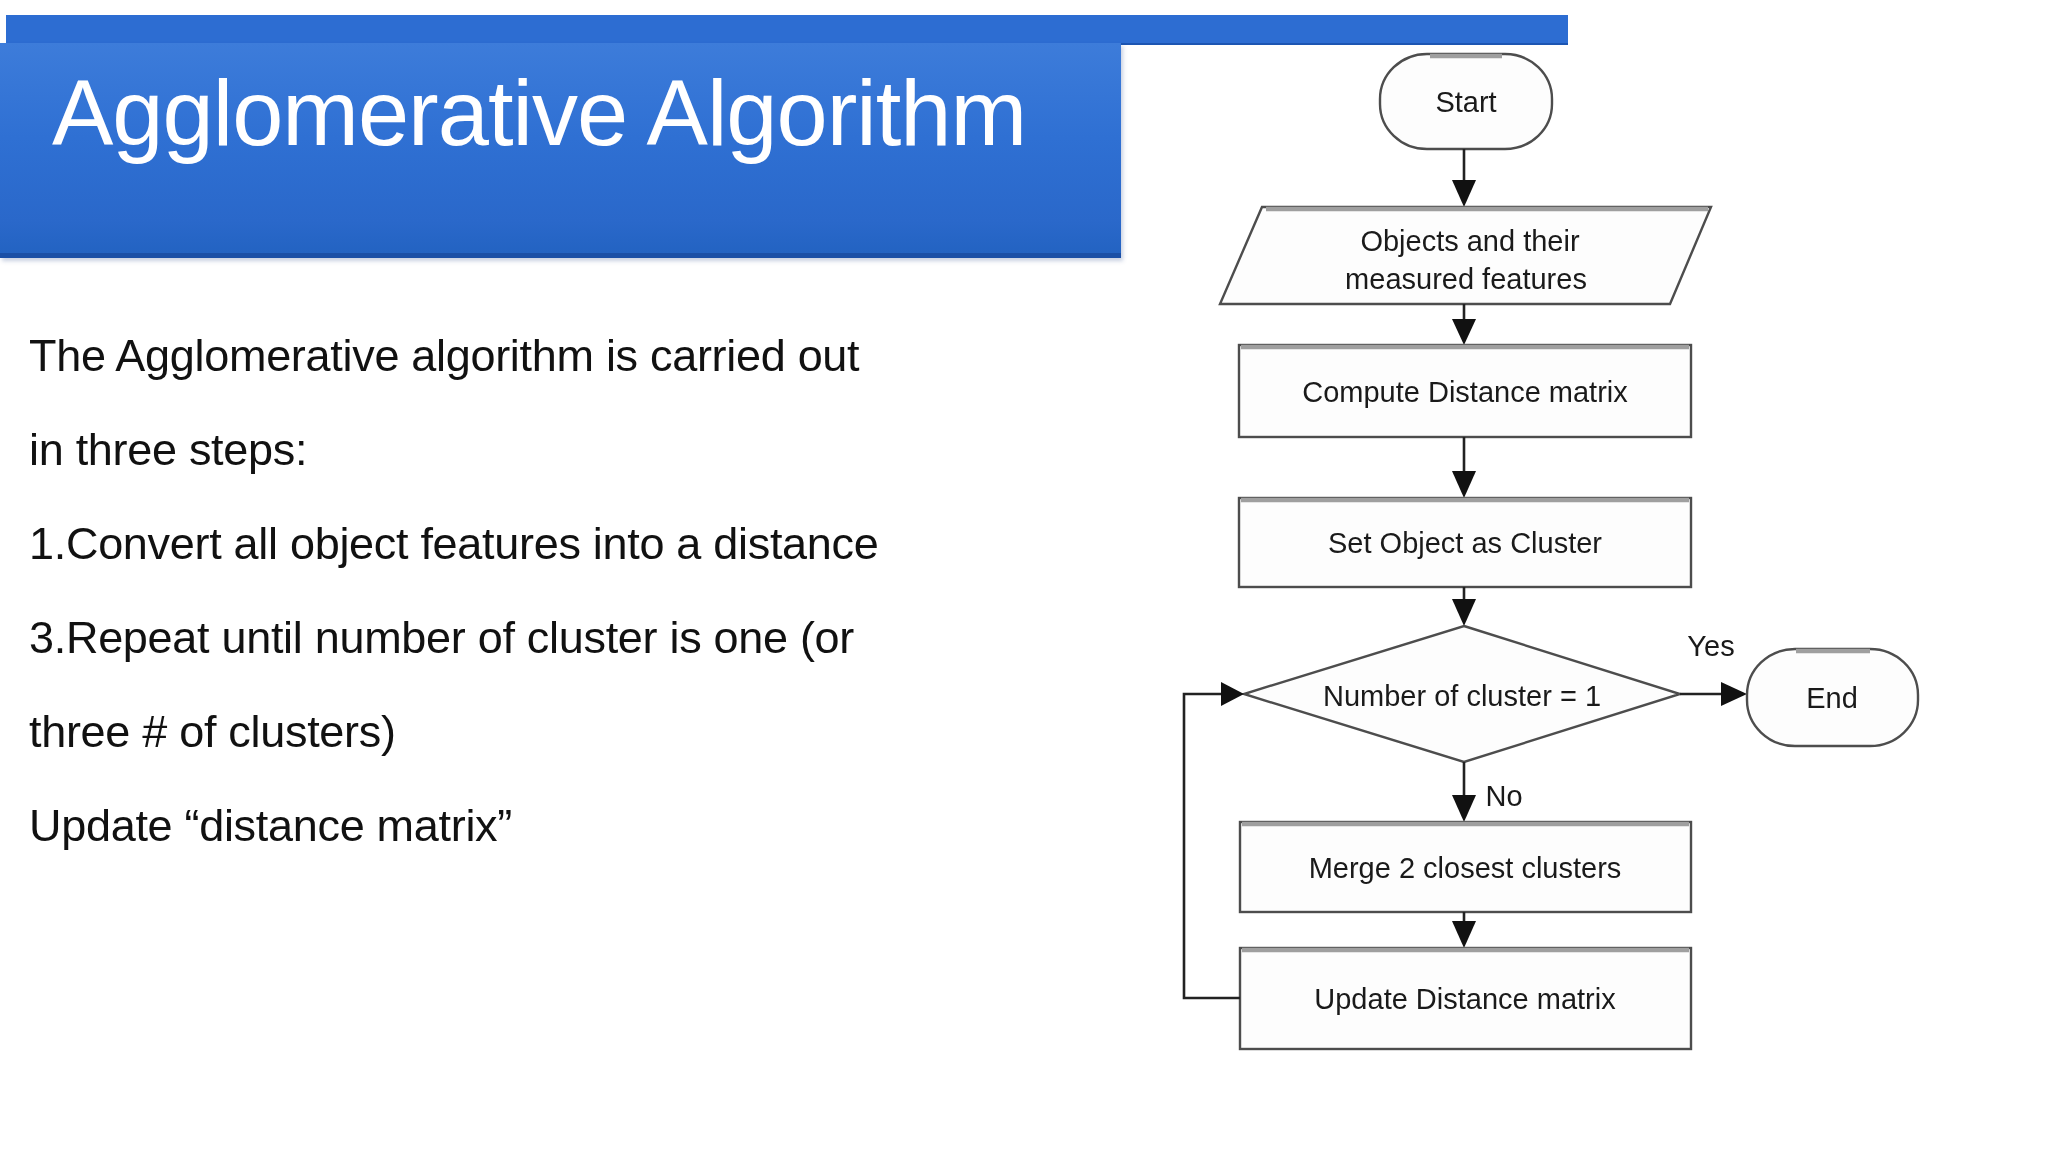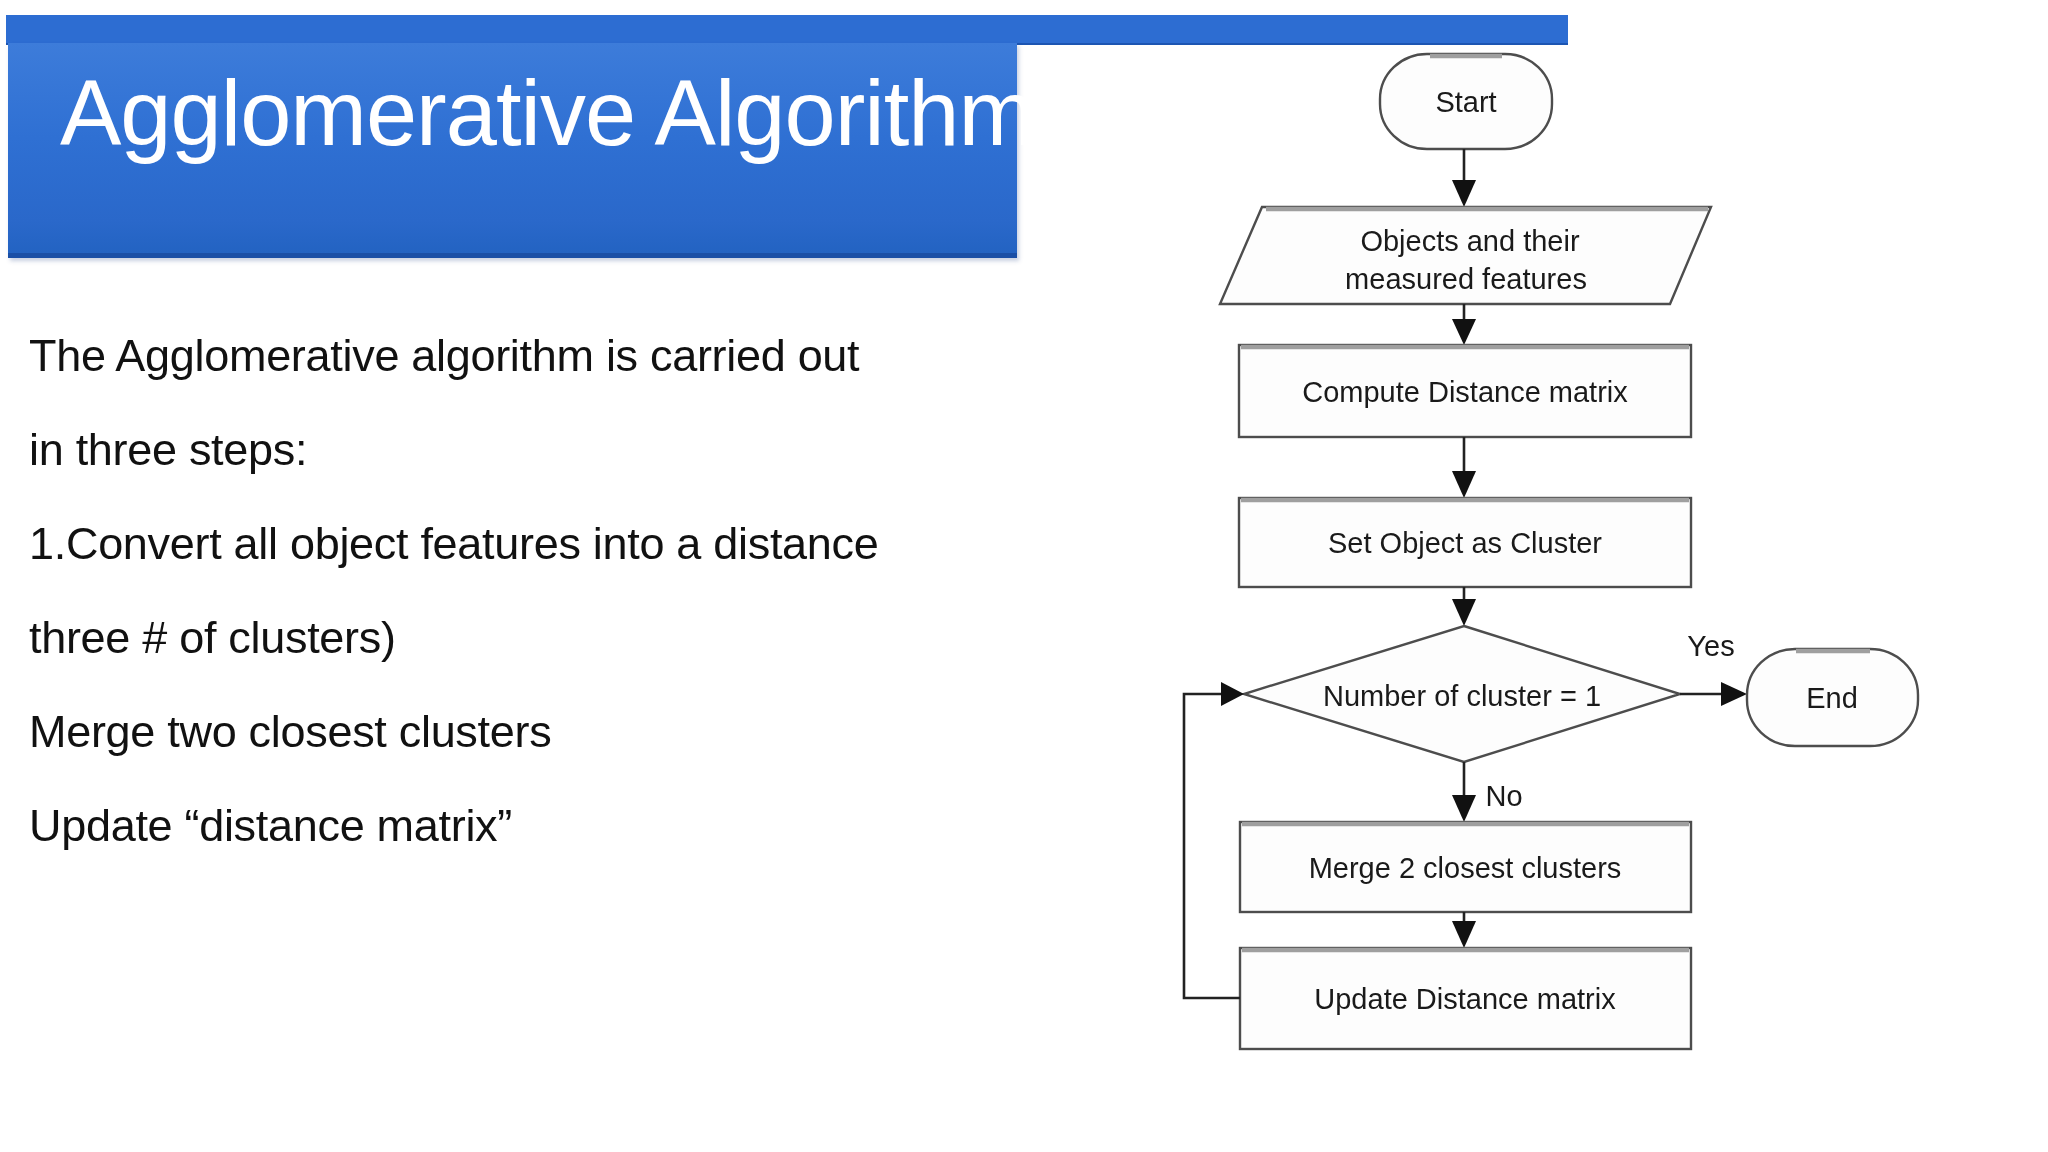--- a/index.html
+++ b/index.html
@@ -9,21 +9,21 @@
   }
   
   .topbar{
     position:absolute;left:6px;top:15px;width:1562px;height:28px;
     background:linear-gradient(180deg,#3b7ade 0%,#2c6cd0 60%,#2160bе 100%);
     background-color:#2d6dd2;
     border-bottom:2px solid #1c55b2;
   }
   
   .banner{
-    position:absolute;left:8px;top:43px;width:1009px;height:210px;
+    position:absolute;left:0;top:43px;width:1121px;height:210px;
     background:linear-gradient(180deg,#3d7cda 0%,#2f70d3 45%,#2a68ca 85%,#2363c2 100%);
     border-bottom:5px solid #1a4fa6;
     box-shadow:2px 3px 4px rgba(40,70,140,0.25);
   }
   .banner h1{
     margin:0;padding:24px 0 0 52px;
     font-size:92px;line-height:1;font-weight:400;color:#ffffff;
     letter-spacing:-1px;white-space:nowrap;
   }
   
@@ -51,22 +51,22 @@
   <div class="topbar"></div>
 
   <div class="banner">
     <h1>Agglomerative Algorithm</h1>
   </div>
 
   <div class="body-text">
     <div class="line">The Agglomerative algorithm is carried out</div>
     <div class="line">in three steps:</div>
     <div class="line">1.Convert all object features into a distance</div>
+    <div class="line">3.Repeat until number of cluster is one (or</div>
     <div class="line">three # of clusters)</div>
-    <div class="line">Merge two closest clusters</div>
     <div class="line">Update “distance matrix”</div>
   </div>
 
   <svg class="flow" width="840" height="1070" viewBox="0 0 840 1070">
 
     <g>
       <rect class="node" x="250" y="14" width="172" height="95" rx="47" ry="45"></rect>
       <line class="accent" x1="300" y1="16" x2="372" y2="16"></line>
       <text x="336" y="62" text-anchor="middle" dominant-baseline="central" font-size="31">Start</text>
     </g>

